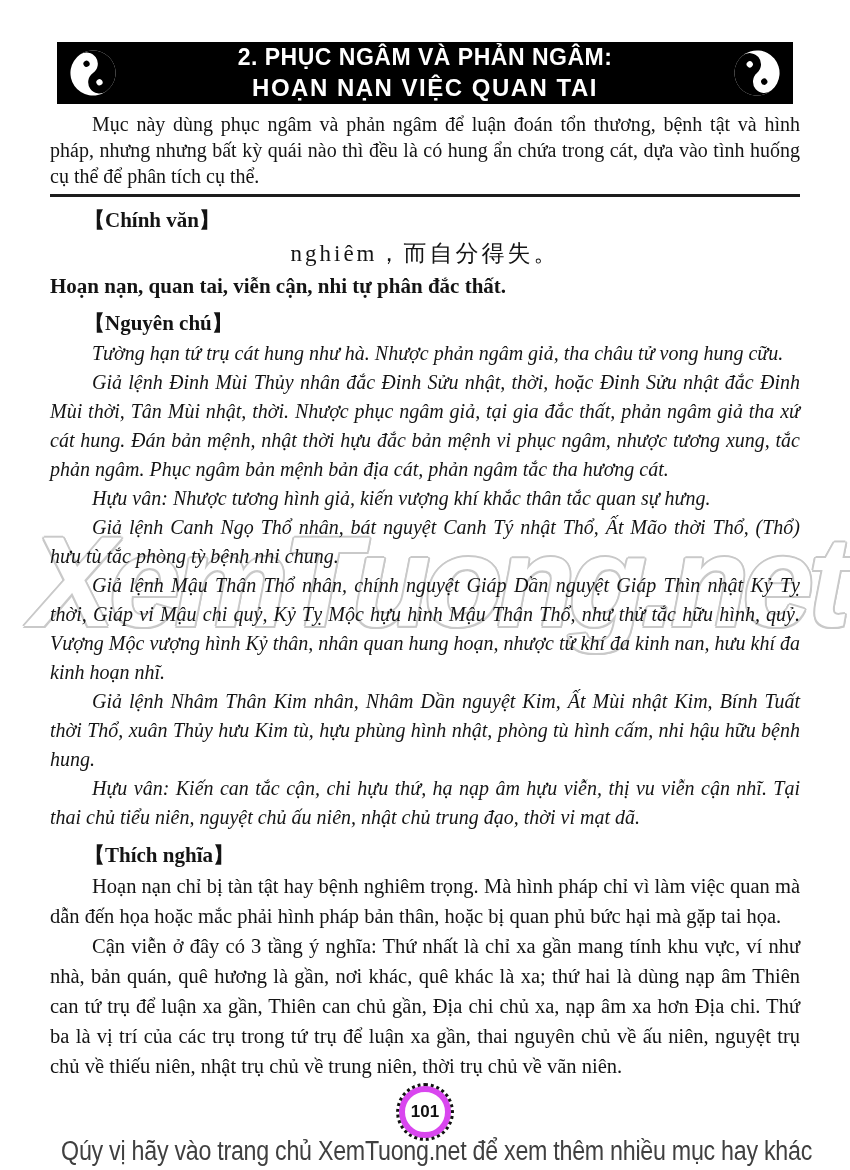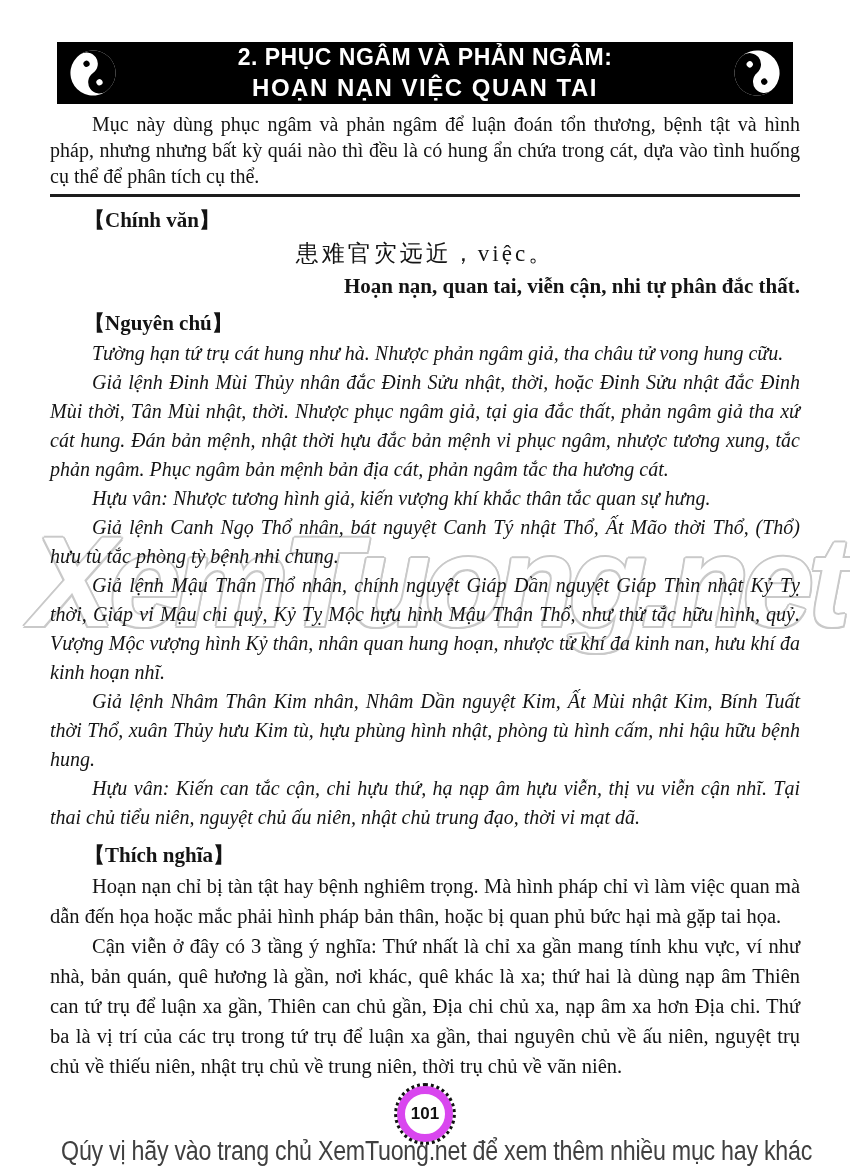--- a/index.html
+++ b/index.html
@@ -34,29 +34,29 @@
     position:relative; z-index:1; margin:7px 50px 0 50px;
     font-size:20px; line-height:26px;
     text-align:justify; text-indent:42px;
   }
   .divider { position:relative; z-index:1; margin:5px 50px 0 50px; height:3px; background:#1d1d1d; }
   
   .content { position:relative; z-index:1; margin:0 50px; }
   .sec-heading { font-weight:bold; font-size:21px; margin:9px 0 2px 34px; }
   .chinese { text-align:center; font-size:23px; line-height:30px; margin-top:5px;
     letter-spacing:3px; font-weight:500; }
-  .translation { text-align:right; font-weight:bold; font-size:21px; line-height:28px; margin-top:3px; }
+  .translation { text-align:left; font-weight:bold; font-size:21px; line-height:28px; margin-top:3px; }
   .para-i { font-style:italic; font-size:20px; line-height:29px;
     text-align:justify; text-indent:42px; margin:0; }
   .para-r { font-size:20.5px; line-height:30px;
     text-align:justify; text-indent:42px; margin:0; }
   
   .page-badge {
     position:absolute; top:1086px; left:50%; transform:translateX(-50%);
-    width:40px; height:40px; background:#ffffff; border:8px solid #d946ef; border-radius:50%;
+    width:40px; height:40px; background:#ffffff; border:6px solid #d946ef; border-radius:50%;
     outline:3px dotted #101010; outline-offset:0px;
     display:flex; align-items:center; justify-content:center; z-index:2;
     font-family:"Liberation Sans", sans-serif; font-weight:bold; font-size:17px; color:#101010;
   }
   .footer-line {
     position:absolute; bottom:3px; left:0; width:100%; text-align:center; z-index:2;
     font-family:"Liberation Sans", sans-serif; color:#404040;
   }
   .footer-inner { display:inline-block; transform:scaleX(0.86); transform-origin:center;
     font-size:27px; letter-spacing:-0.3px; white-space:nowrap; }
@@ -95,21 +95,21 @@
     </span>
   </div>
 
   <p class="intro">Mục này dùng phục ngâm và phản ngâm để luận đoán tổn thương, bệnh tật và hình pháp, nhưng nhưng bất kỳ quái nào thì đều là có hung ẩn chứa trong cát, dựa vào tình huống cụ thể để phân tích cụ thể.</p>
 
   <div class="divider"></div>
 
   <div class="content">
 
     <div class="sec-heading">【Chính văn】</div>
-    <div class="chinese">患难官灾远近，việc。</div>
+    <div class="chinese">nghiêm，而自分得失。</div>
     <div class="translation">Hoạn nạn, quan tai, viễn cận, nhi tự phân đắc thất.</div>
 
     <div class="sec-heading">【Nguyên chú】</div>
     <p class="para-i">Tường hạn tứ trụ cát hung như hà. Nhược phản ngâm giả, tha châu tử vong hung cữu.</p>
     <p class="para-i">Giả lệnh Đinh Mùi Thủy nhân đắc Đinh Sửu nhật, thời, hoặc Đinh Sửu nhật đắc Đinh Mùi thời, Tân Mùi nhật, thời. Nhược phục ngâm giả, tại gia đắc thất, phản ngâm giả tha xứ cát hung. Đán bản mệnh, nhật thời hựu đắc bản mệnh vi phục ngâm, nhược tương xung, tắc phản ngâm. Phục ngâm bản mệnh bản địa cát, phản ngâm tắc tha hương cát.</p>
     <p class="para-i">Hựu vân: Nhược tương hình giả, kiến vượng khí khắc thân tắc quan sự hưng.</p>
     <p class="para-i">Giả lệnh Canh Ngọ Thổ nhân, bát nguyệt Canh Tý nhật Thổ, Ất Mão thời Thổ, (Thổ) hưu tù tắc phòng tỳ bệnh nhi chung.</p>
     <p class="para-i">Giả lệnh Mậu Thân Thổ nhân, chính nguyệt Giáp Dần nguyệt Giáp Thìn nhật Kỷ Tỵ thời, Giáp vi Mậu chi quỷ, Kỷ Tỵ Mộc hựu hình Mậu Thân Thổ, như thử tắc hữu hình, quỷ. Vượng Mộc vượng hình Kỷ thân, nhân quan hung hoạn, nhược tử khí đa kinh nan, hưu khí đa kinh hoạn nhĩ.</p>
     <p class="para-i">Giả lệnh Nhâm Thân Kim nhân, Nhâm Dần nguyệt Kim, Ất Mùi nhật Kim, Bính Tuất thời Thổ, xuân Thủy hưu Kim tù, hựu phùng hình nhật, phòng tù hình cấm, nhi hậu hữu bệnh hung.</p>
     <p class="para-i">Hựu vân: Kiến can tắc cận, chi hựu thứ, hạ nạp âm hựu viễn, thị vu viễn cận nhĩ. Tại thai chủ tiểu niên, nguyệt chủ ấu niên, nhật chủ trung đạo, thời vi mạt dã.</p>

